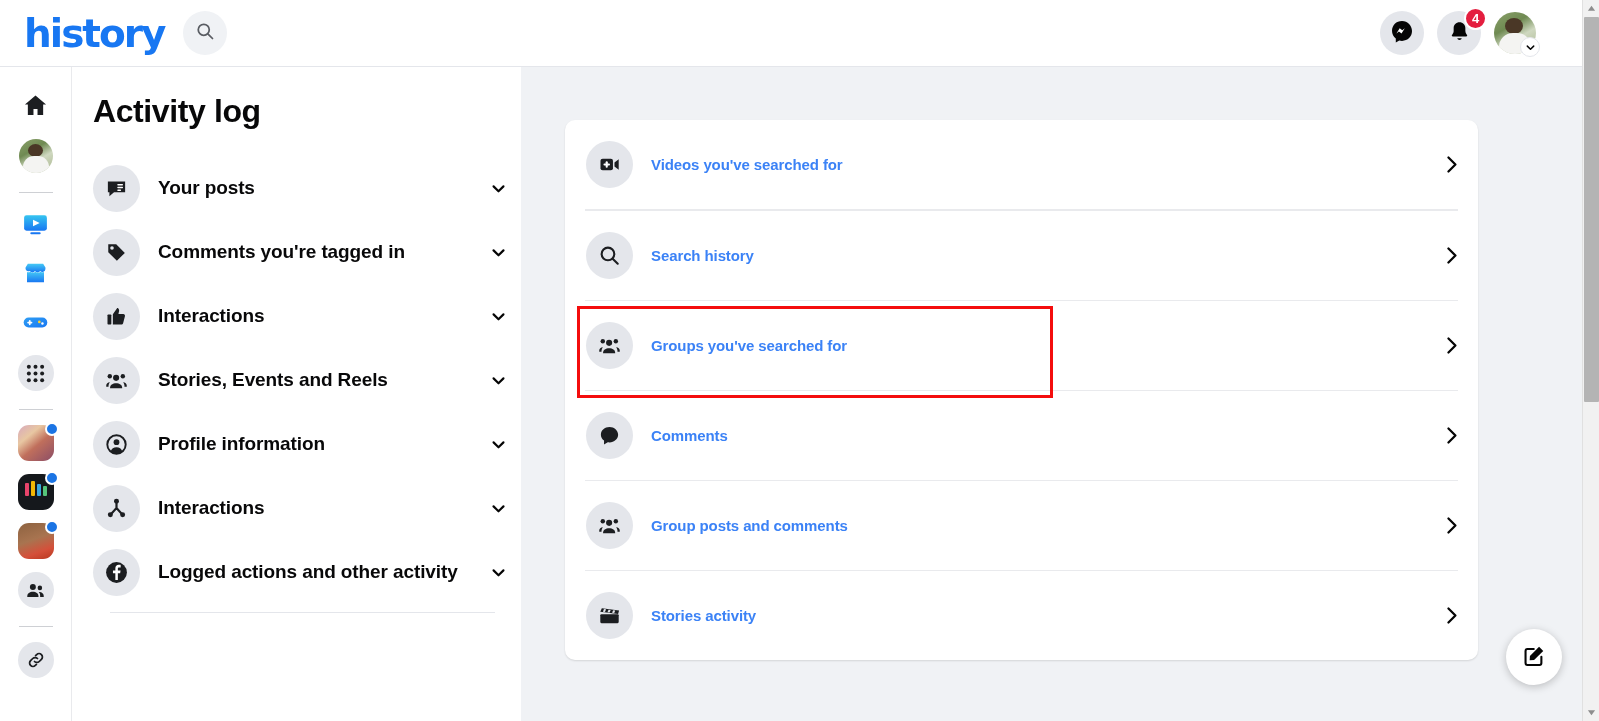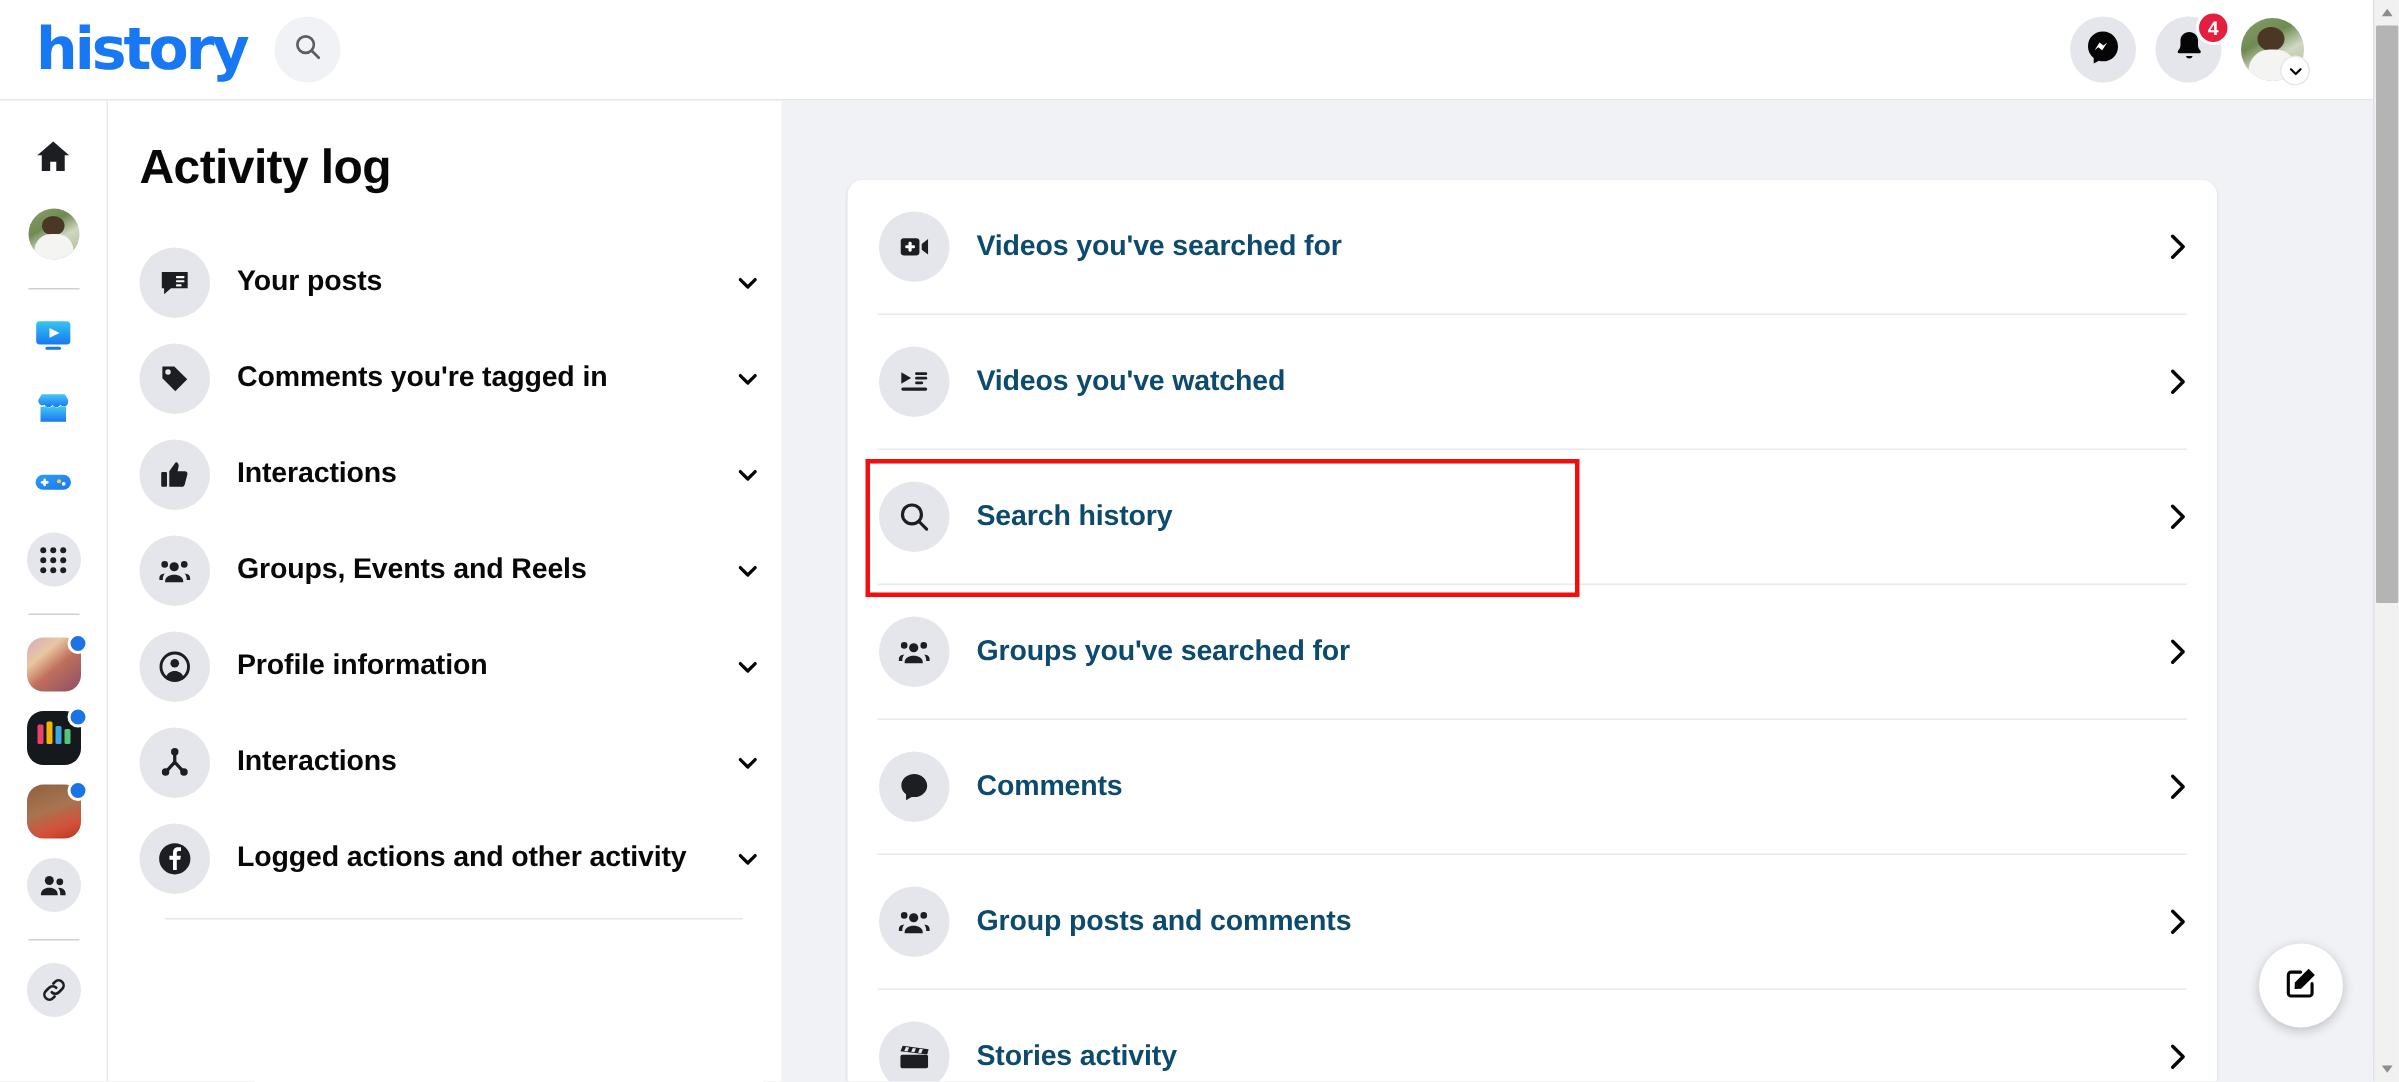--- a/index.html
+++ b/index.html
@@ -138,21 +138,21 @@
   .row {
     display:flex; align-items:center; height:89px; padding:0 14px 0 21px;
     cursor:pointer; position:relative;
   }
   .row-sep { height:1px; background:#e9eaed; margin:0 20px; }
   .row-icon {
     width:47px; height:47px; min-width:47px; border-radius:50%; background:#e4e6eb;
     display:flex; align-items:center; justify-content:center; margin-right:18px;
   }
   .row-label {
-    font-size:19px; font-weight:bold; color:#0c4a6e; flex:1; letter-spacing:-0.1px;
+    font-size:15px; font-weight:bold; color:#3b82f6; flex:1; letter-spacing:-0.1px;
   }
   .row-chev { width:26px; display:flex; align-items:center; justify-content:center; }
 
   
   .highlight-box {
     position:absolute; left:56px; top:239px; width:476px; height:92px;
     border:3px solid #f40d0d; pointer-events:none; z-index:40;
   }
 
   
@@ -409,21 +409,21 @@
         <div class="nav-icon">
           <svg width="23" height="23" viewBox="0 0 24 24" fill="#1c1e21">
             <circle cx="11.6" cy="9.2" r="3.2"></circle>
             <circle cx="5" cy="7.6" r="2.3"></circle>
               <circle cx="18.6" cy="7.6" r="2.3"></circle>
             <path d="M5.3 19.4c0-3 2.8-4.6 6.3-4.6s6.3 1.6 6.3 4.6v.6H5.3v-.6z"></path>
             <path d="M1.3 17.3c0-2.1 1.6-3.3 3.8-3.4-.8.9-1.3 2.1-1.4 3.4v1.1H1.3v-1.1z"></path>
             <path d="M22.7 17.3c0-2.1-1.6-3.3-3.8-3.4.8.9 1.3 2.1 1.4 3.4v1.1h2.4v-1.1z"></path>
           </svg>
         </div>
-        <div class="nav-label">Groups, Events and Reels</div>
+        <div class="nav-label">Stories, Events and Reels</div>
         <div class="nav-chev">
           <svg width="17" height="17" viewBox="0 0 24 24" fill="none" stroke="#050505" stroke-width="3" stroke-linecap="round" stroke-linejoin="round">
             <polyline points="5,9 12,16 19,9"></polyline>
           </svg>
         </div>
       </div>
 
       <div class="nav-item">
         <div class="nav-icon">
           <svg width="23" height="23" viewBox="0 0 24 24">
@@ -493,37 +493,20 @@
         </div>
         <div class="row-label">Videos you've searched for</div>
         <div class="row-chev">
           <svg width="21" height="21" viewBox="0 0 24 24" fill="none" stroke="#050505" stroke-width="2.6" stroke-linecap="round" stroke-linejoin="round">
             <polyline points="8.5,4 16.5,12 8.5,20"></polyline>
           </svg>
         </div>
       </div>
       <div class="row-sep"></div>
 
-      <div class="row">
-        <div class="row-icon">
-          <svg width="23" height="23" viewBox="0 0 24 24" fill="#1c1e21">
-            <polygon points="3,5.4 3,13.4 9.8,9.4"></polygon>
-            <rect x="12.6" y="5.4" width="8.4" height="1.9" rx="0.9"></rect>
-            <rect x="12.6" y="8.6" width="8.4" height="1.9" rx="0.9"></rect>
-            <rect x="12.6" y="11.8" width="5.6" height="1.9" rx="0.9"></rect>
-            <rect x="3" y="16" width="18" height="2.2" rx="1.1"></rect>
-          </svg>
-        </div>
-        <div class="row-label">Videos you've watched</div>
-        <div class="row-chev">
-          <svg width="21" height="21" viewBox="0 0 24 24" fill="none" stroke="#050505" stroke-width="2.6" stroke-linecap="round" stroke-linejoin="round">
-            <polyline points="8.5,4 16.5,12 8.5,20"></polyline>
-          </svg>
-        </div>
-      </div>
       <div class="row-sep"></div>
 
       <div class="row">
         <div class="row-icon">
           <svg width="23" height="23" viewBox="0 0 24 24" fill="none" stroke="#1c1e21" stroke-width="2.2" stroke-linecap="round">
             <circle cx="10.4" cy="10.4" r="6.6"></circle>
               <line x1="15.3" y1="15.3" x2="20.6" y2="20.6"></line>
           </svg>
         </div>
         <div class="row-label">Search history</div>

